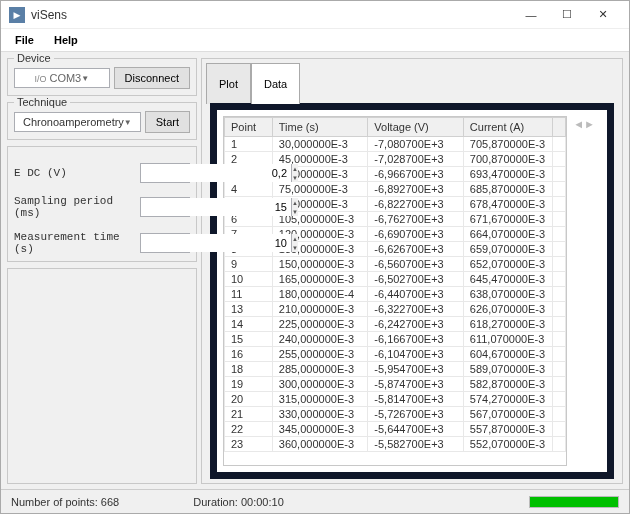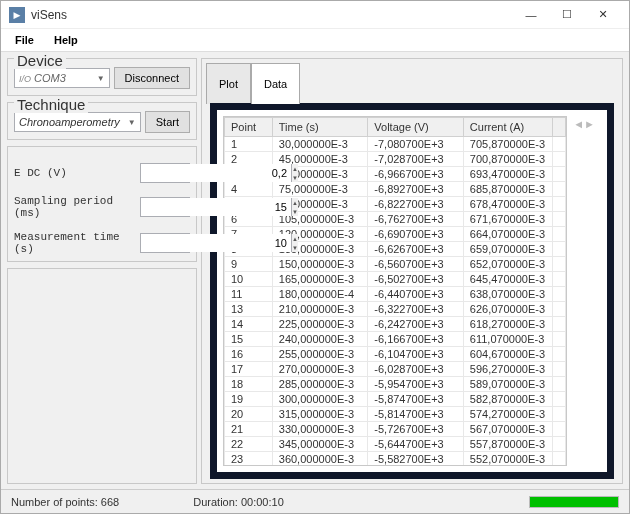--- a/index.html
+++ b/index.html
@@ -7,24 +7,24 @@
 .titlebar { display: flex; align-items: center; height: 28px; padding: 0 8px; background: #fff; border-bottom: 1px solid #eee; }
 .app-icon { width: 16px; height: 16px; margin-right: 6px; background: #5a7fa6; display: flex; align-items: center; justify-content: center; color: #fff; font-size: 9px; }
 .title-text { flex: 1; font-size: 12px; color: #333; }
 .win-btns { display: flex; }
 .win-btn { width: 36px; height: 24px; display: flex; align-items: center; justify-content: center; color: #333; font-size: 11px; }
 .menubar { display: flex; gap: 4px; padding: 2px 6px; background: #fff; border-bottom: 1px solid #ddd; }
 .menu-item { padding: 3px 8px; font-weight: bold; }
 .content { display: flex; padding: 6px; gap: 4px; height: 438px; background: #f0f0f0; }
 .left-panel { width: 190px; display: flex; flex-direction: column; gap: 6px; }
 .groupbox { border: 1px solid #c8c8c8; padding: 8px 6px 6px; position: relative; background: #f0f0f0; }
-.groupbox-title { position: absolute; top: -7px; left: 6px; background: #f0f0f0; padding: 0 3px; color: #333; font-size: 15px; }
+.groupbox-title { position: absolute; top: -7px; left: 6px; background: #f0f0f0; padding: 0 3px; color: #333; font-size: 11px; }
 .row { display: flex; align-items: center; gap: 4px; margin-bottom: 6px; }
 .row:last-child { margin-bottom: 0; }
-.combo { flex: 1; height: 20px; border: 1px solid #abadb3; background: #fff; display: flex; align-items: center; padding: 0 4px; justify-content: space-between; color: #666; font-style: italic; }
+.combo { flex: 1; height: 20px; border: 1px solid #abadb3; background: #fff; display: flex; align-items: center; padding: 0 4px; justify-content: center; color: #666; }
 .combo-icon { font-size: 9px; margin-right: 3px; color: #888; }
 .combo .chev { color: #666; font-size: 8px; }
 .btn { height: 22px; padding: 8px 10px; border: 1px solid #adadad; background: #e1e1e1; display: flex; align-items: center; justify-content: center; cursor: default; }
 .label { flex: 1; color: #333; font-family: Liberation Mono, monospace; }
 .spinner { width: 50px; height: 20px; border: 1px solid #abadb3; background: #fff; display: flex; }
 .spinner-val { flex: 1; text-align: right; padding: 2px 4px; border: none; outline: none; }
 .spinner-btns { width: 14px; display: flex; flex-direction: column; border-left: 1px solid #abadb3; }
 .sp { flex: 1; display: flex; align-items: center; justify-content: center; font-size: 6px; color: #555; background: #f0f0f0; }
 .spacer { flex: 1; border: 1px solid #c8c8c8; }
 .right-panel { flex: 1; display: flex; flex-direction: column; background: #f0f0f0; border: 1px solid #c8c8c8; }
@@ -252,27 +252,20 @@
                   <td></td>
                 </tr>
                 <tr>
                   <td>16</td>
                   <td>255,000000E-3</td>
                   <td>-6,104700E+3</td>
                   <td>604,670000E-3</td>
                   <td></td>
                 </tr>
                 <tr>
-                  <td>17</td>
-                  <td>270,000000E-3</td>
-                  <td>-6,028700E+3</td>
-                  <td>596,270000E-3</td>
-                  <td></td>
-                </tr>
-                <tr>
                   <td>18</td>
                   <td>285,000000E-3</td>
                   <td>-5,954700E+3</td>
                   <td>589,070000E-3</td>
                   <td></td>
                 </tr>
                 <tr>
                   <td>19</td>
                   <td>300,000000E-3</td>
                   <td>-5,874700E+3</td>

